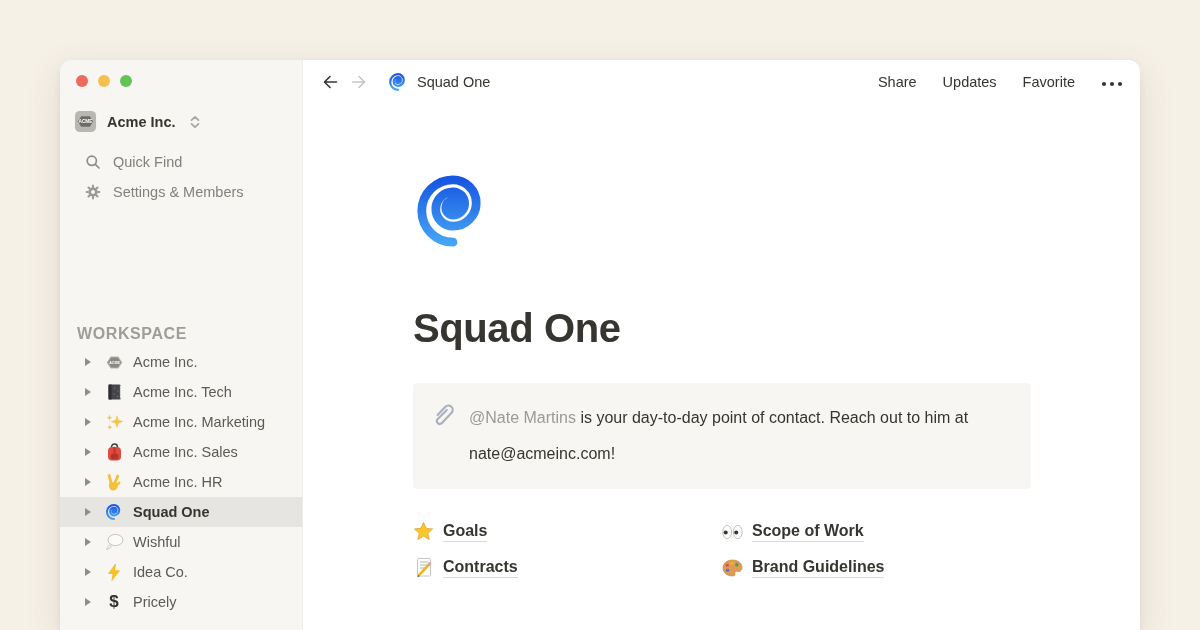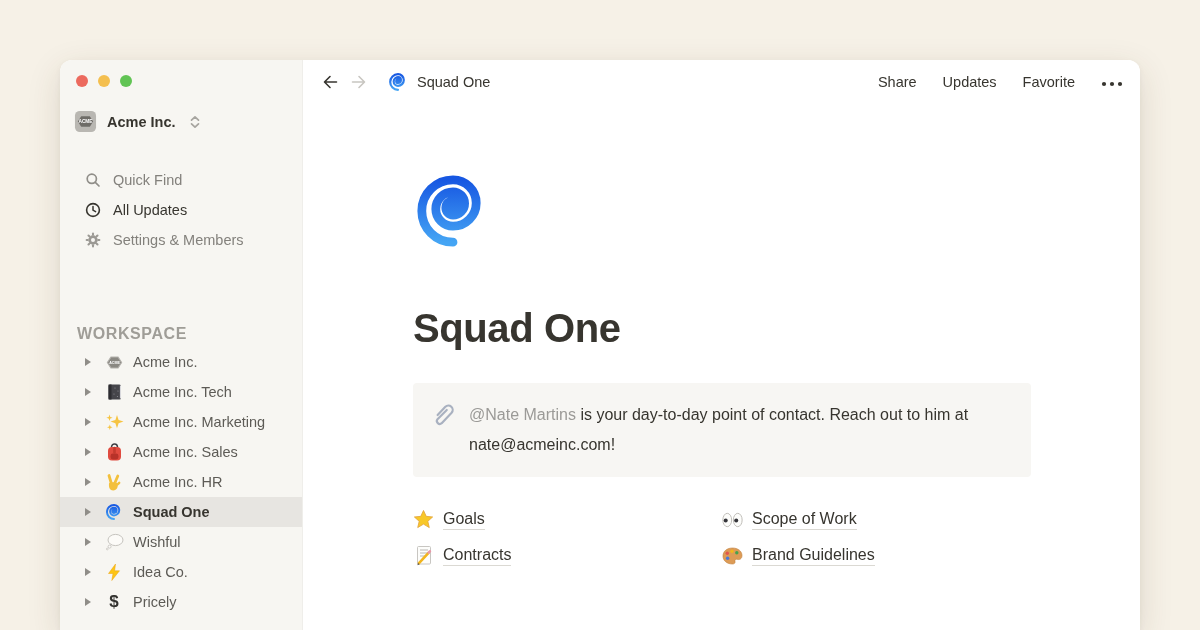--- a/index.html
+++ b/index.html
@@ -16,21 +16,21 @@
   .sidebar { position:relative; width:243px; flex:0 0 243px; background:#f7f6f2; border-right:1px solid rgba(0,0,0,.03); }
   .traffic { position:absolute; top:15px; left:16px; display:flex; gap:10px; }
   .traffic span { width:12px; height:12px; border-radius:50%; display:block; }
   .tl-close { background:#ec6a5e; } .tl-min { background:#f4bf4f; } .tl-zoom { background:#61c454; }
 
   .switcher { position:absolute; top:50px; left:14px; display:flex; align-items:center; gap:10px; cursor:pointer; }
   .switcher .ws-badge { width:23px; height:23px; }
   .switcher .ws-name { font-size:14.5px; font-weight:bold; color:#37352f; }
   .switcher svg.chev { margin-left:2px; }
 
-  .nav { position:absolute; top:105px; left:0; width:100%; }
+  .nav { position:absolute; top:87px; left:0; width:100%; }
   .nav-row { height:30px; display:flex; align-items:center; padding-left:25px; gap:12px; cursor:pointer; }
   .nav-row .lbl { font-size:14.5px; color:#83817c; }
   .nav-row.dark .lbl { color:#37352f; }
 
   .section-label { position:absolute; left:17px; font-size:16px; font-weight:bold; letter-spacing:.6px; color:#9f9d97; cursor:pointer; }
   .sec-workspace { top:265px; }
 
   .ws-list { position:absolute; top:287px; left:0; width:100%; }
   .ws-row { height:30px; display:flex; align-items:center; padding-left:24px; gap:0; cursor:pointer; }
   .ws-row .tri { width:20px; display:flex; align-items:center; }
@@ -49,27 +49,27 @@
   .crumb .lbl { font-size:14.5px; color:#37352f; }
   .top-actions { margin-left:auto; display:flex; align-items:center; gap:26px; }
   .top-actions .act { font-size:14.5px; color:#37352f; cursor:pointer; }
 
   .content { padding-left:110px; width:728px; }
   .page-icon { margin-top:67px; width:80px; height:80px; cursor:pointer; }
   .page-title { margin-top:51px; font-size:40px; font-weight:bold; letter-spacing:-.4px; color:#37352f; line-height:44px; cursor:text; }
 
   .callout { margin-top:33px; width:618px; background:#f7f6f3; border-radius:4px; padding:17px 18px 17px 17px; display:flex; gap:13px; }
   .callout .clip { flex:0 0 26px; padding-top:1px; }
-  .callout .txt { font-size:16px; line-height:30px; color:#37352f; }
+  .callout .txt { font-size:16px; line-height:36px; color:#37352f; }
   .mention { color:#9b9a97; cursor:pointer; }
 
   .links { margin-top:29px; width:618px; display:grid; grid-template-columns:1fr 1fr; row-gap:9px; }
   .plink { height:27px; display:flex; align-items:center; gap:9px; cursor:pointer; }
   .plink .icon { width:21px; height:21px; display:flex; align-items:center; justify-content:center; }
-  .plink .lbl { font-size:16px; font-weight:normal; color:#37352f; border-bottom:1.5px solid #dbd9d3; padding-bottom:1px; }
+  .plink .lbl { font-size:16px; font-weight:bold; color:#37352f; border-bottom:1.5px solid #dbd9d3; padding-bottom:1px; }
 
   .hidden-defs { position:absolute; width:0; height:0; overflow:hidden; }
 </style>
 </head>
 <body>
 
 <svg class="hidden-defs" aria-hidden="true">
   <defs>
     <linearGradient id="cycgrad" x1="0" y1="0" x2="0" y2="1">
       <stop offset="0" stop-color="#45a5f4"></stop>
@@ -104,27 +104,20 @@
       </svg>
     </div>
 
     <div class="nav">
       <div class="nav-row">
         <svg width="16" height="16" viewBox="0 0 16 16">
           <circle cx="6.8" cy="6.8" r="4.6" fill="none" stroke="#908e89" stroke-width="1.7"></circle>
           <line x1="10.3" y1="10.3" x2="14" y2="14" stroke="#908e89" stroke-width="1.7" stroke-linecap="round"></line>
         </svg>
         <span class="lbl">Quick Find</span>
-      </div>
-      <div class="nav-row dark">
-        <svg width="16" height="16" viewBox="0 0 16 16">
-          <circle cx="8" cy="8" r="6.4" fill="none" stroke="#37352f" stroke-width="1.6"></circle>
-          <path d="M8 4.6 V8.2 L10.6 9.6" fill="none" stroke="#37352f" stroke-width="1.5" stroke-linecap="round" stroke-linejoin="round"></path>
-        </svg>
-        <span class="lbl">All Updates</span>
       </div>
       <div class="nav-row">
         <svg width="16" height="16" viewBox="0 0 16 16">
           <g fill="#9b9994">
             <rect x="7" y="0.6" width="2" height="3.2" rx="1"></rect>
             <rect x="7" y="12.2" width="2" height="3.2" rx="1"></rect>
             <rect x="0.6" y="7" width="3.2" height="2" rx="1"></rect>
             <rect x="12.2" y="7" width="3.2" height="2" rx="1"></rect>
             <rect x="7" y="0.6" width="2" height="3.2" rx="1" transform="rotate(45 8 8)"></rect>
             <rect x="7" y="12.2" width="2" height="3.2" rx="1" transform="rotate(45 8 8)"></rect>

